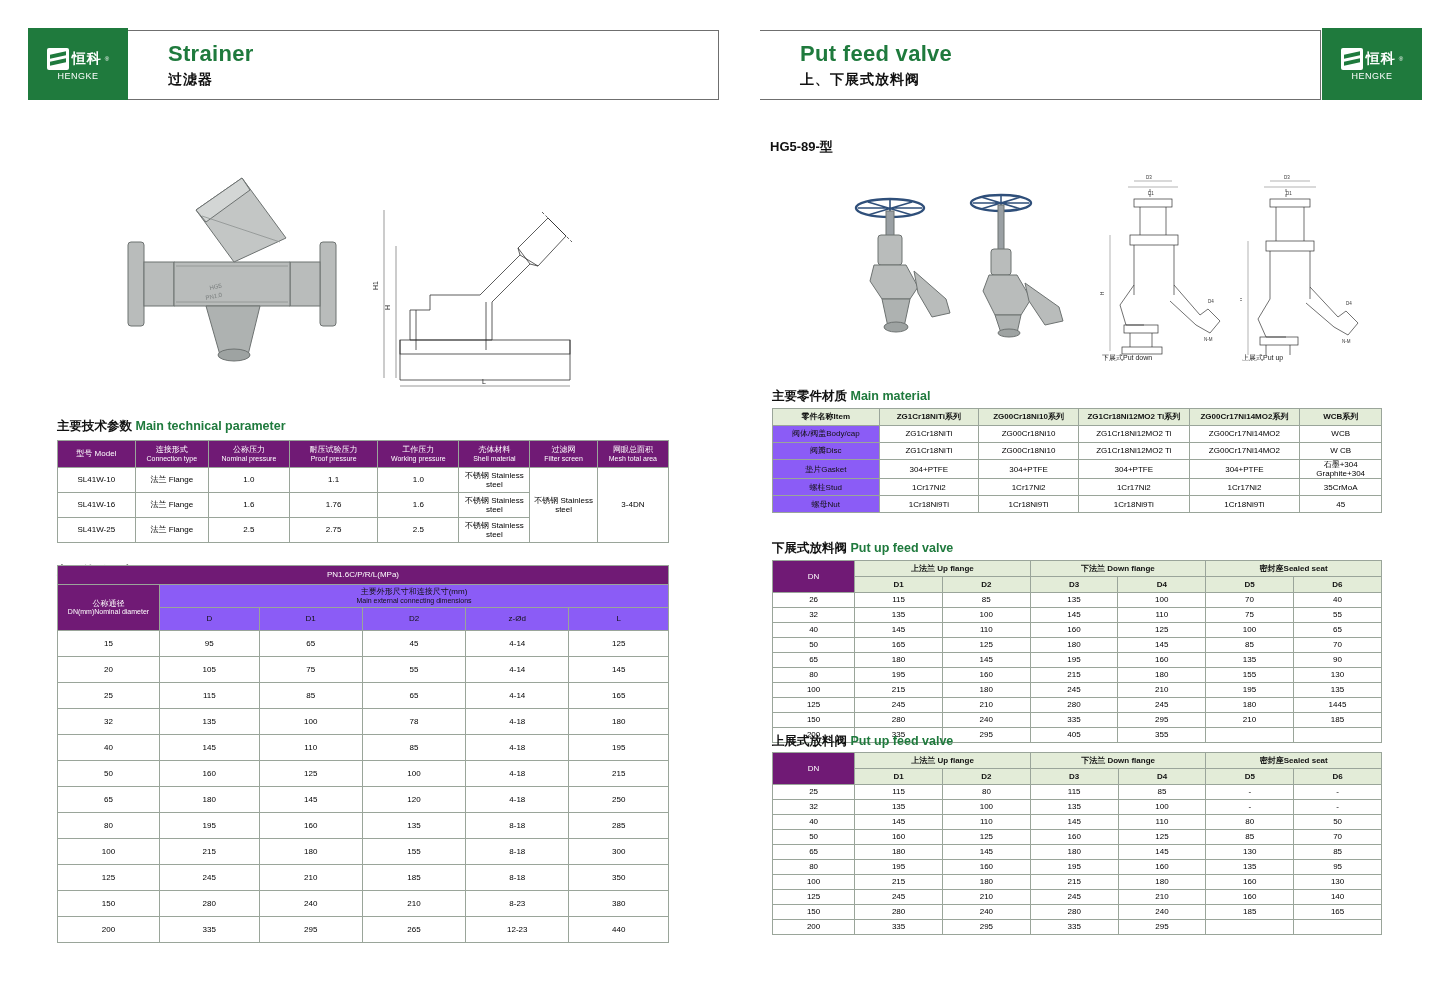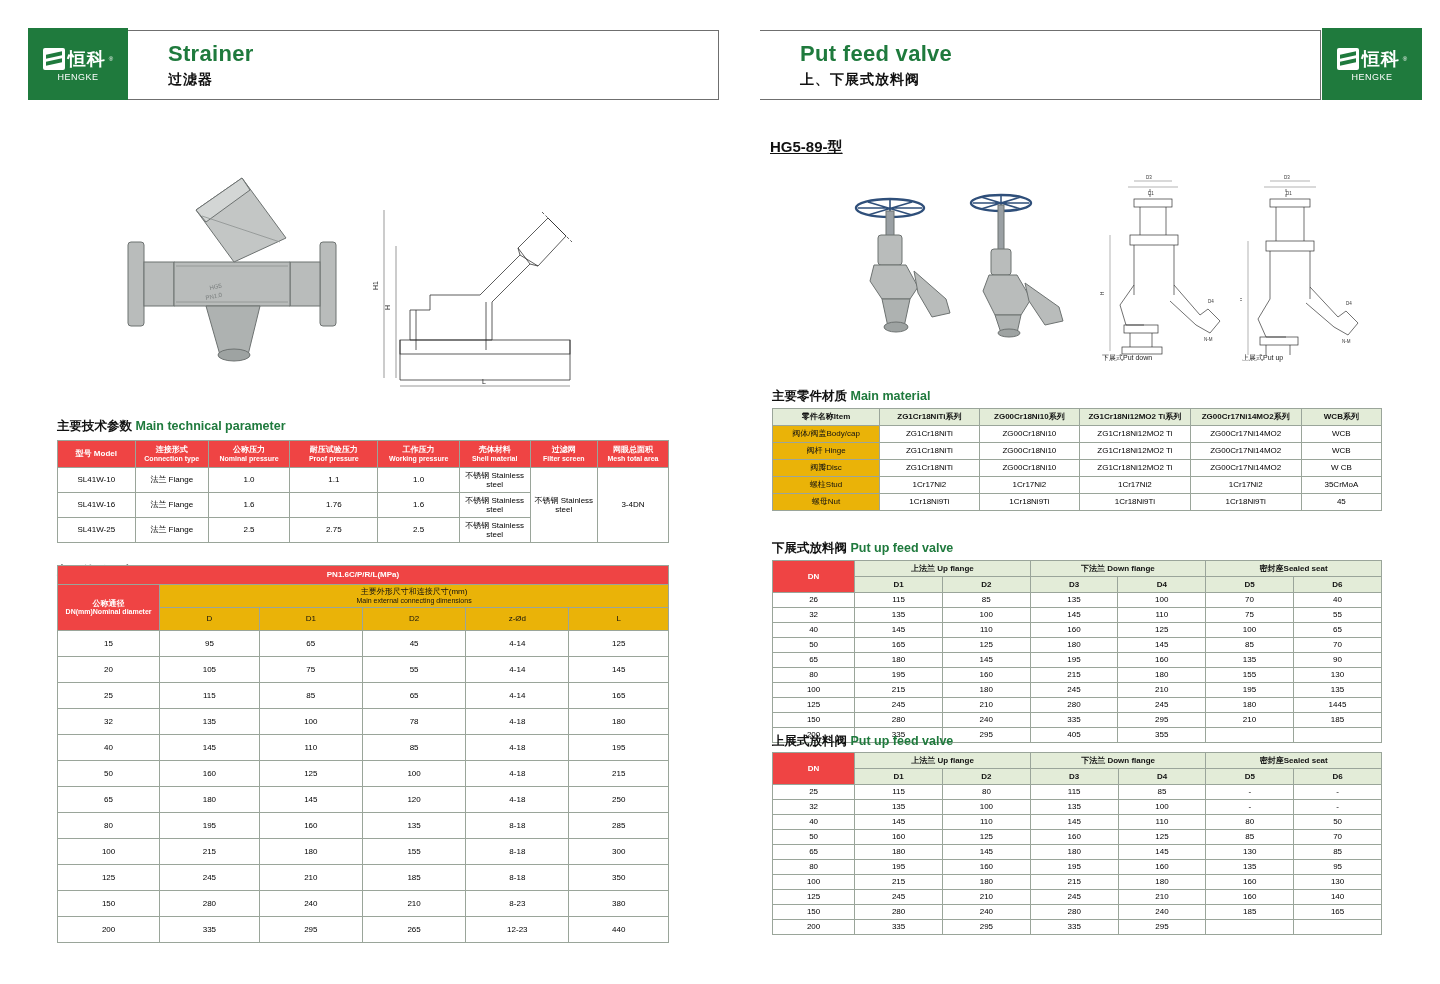--- a/index.html
+++ b/index.html
@@ -8,45 +8,45 @@
 
   
   .hdr{position:absolute;top:28px;height:72px;background:#1f7a3d;}
   .hdr-left{left:28px;width:100px;}
   .hdr-right{left:1322px;width:100px;}
   .logo{position:absolute;top:0;left:0;width:100px;height:72px;background:#1f7a3d;display:flex;align-items:center;justify-content:center;}
   .logo-mark{display:flex;align-items:center;gap:3px;}
   .logo-sq{width:22px;height:22px;background:#fff;position:relative;border-radius:2px;}
   .logo-sq:before{content:"";position:absolute;left:3px;top:5px;width:16px;height:4px;background:#1f7a3d;transform:skewY(-12deg);}
   .logo-sq:after{content:"";position:absolute;left:3px;top:12px;width:16px;height:4px;background:#1f7a3d;transform:skewY(-12deg);}
-  .logo-cn{color:#fff;font-size:18px;font-weight:bold;letter-spacing:1px;}
+  .logo-cn{color:#fff;font-size:14px;font-weight:bold;letter-spacing:1px;}
   .logo-r{color:#fff;font-size:6px;vertical-align:top;}
   .logo-en{color:#fff;font-size:9px;letter-spacing:.5px;text-align:center;margin-top:1px;}
 
   .pagenum{position:absolute;top:30px;font-size:19px;font-weight:bold;color:#1f7a3d;}
   .pagenum.l{left:132px;}
   .pagenum.r{left:1290px;}
 
   .titlebar{position:absolute;top:30px;height:68px;border:1px solid #6f6f6f;border-left:none;background:#fff;}
   .titlebar.l{left:128px;width:590px;}
   .titlebar.r{left:760px;width:560px;}
   .ttl-en{position:absolute;left:40px;top:10px;font-size:22px;font-weight:bold;color:#1f7a3d;letter-spacing:.3px;}
   .ttl-cn{position:absolute;left:40px;top:40px;font-size:14px;font-weight:bold;color:#111;letter-spacing:1px;}
 
   
   .sec-title{position:absolute;font-size:12.5px;font-weight:bold;color:#1f7a3d;white-space:nowrap;}
   .sec-title .cn{color:#111;}
-  .model-label{position:absolute;font-size:15px;font-weight:bold;color:#111;text-decoration:underline;}
+  .model-label{position:absolute;font-size:13px;font-weight:bold;color:#111;}
 
   
   table{border-collapse:collapse;position:absolute;font-size:8px;}
   td,th{border:1px solid #9aa59a;text-align:center;vertical-align:middle;font-weight:normal;padding:0 2px;line-height:1.15;}
-  .hd{background:#ef4444;color:#fff;font-weight:bold;}
+  .hd{background:#701a75;color:#fff;font-weight:normal;}
   .hd2{background:#e3ecd8;color:#111;font-weight:bold;}
-  .hd3{background:#eab308;color:#111;}
+  .hd3{background:#8b5cf6;color:#111;}
   .cn-s{font-size:8px;display:block;}
   .en-s{font-size:7px;display:block;}
 
   
   .draw{position:absolute;}
   .lbl{position:absolute;font-size:7px;color:#222;}
   svg{display:block;}
 </style>
 </head>
 <body>
@@ -445,34 +445,34 @@
     </tr>
     <tr>
           <td class="hd3" style="height:16px;">阀体/阀盖Body/cap</td>
           <td>ZG1Cr18NiTi</td>
           <td>ZG00Cr18Ni10</td>
           <td>ZG1Cr18Ni12MO2 Ti</td>
           <td>ZG00Cr17Ni14MO2</td>
           <td>WCB</td>
         </tr>
     <tr>
-          <td class="hd3" style="height:16px;">阀杆 Hinge</td>
-          <td>ZG1Cr18NiTi</td>
-          <td>ZG00Cr18Ni10</td>
-          <td>ZG1Cr18Ni12MO2 Ti</td>
-          <td>ZG00Cr17Ni14MO2</td>
-          <td>WCB</td>
-        </tr>
-    <tr>
           <td class="hd3" style="height:16px;">阀瓣Disc</td>
           <td>ZG1Cr18NiTi</td>
           <td>ZG00Cr18Ni10</td>
           <td>ZG1Cr18Ni12MO2 Ti</td>
           <td>ZG00Cr17Ni14MO2</td>
           <td>W CB</td>
+        </tr>
+    <tr>
+          <td class="hd3" style="height:16px;">垫片Gasket</td>
+          <td>304+PTFE</td>
+          <td>304+PTFE</td>
+          <td>304+PTFE</td>
+          <td>304+PTFE</td>
+          <td>石墨+304 Graphite+304</td>
         </tr>
     <tr>
           <td class="hd3" style="height:16px;">螺柱Stud</td>
           <td>1Cr17Ni2</td>
           <td>1Cr17Ni2</td>
           <td>1Cr17Ni2</td>
           <td>1Cr17Ni2</td>
           <td>35CrMoA</td>
         </tr>
     <tr>

